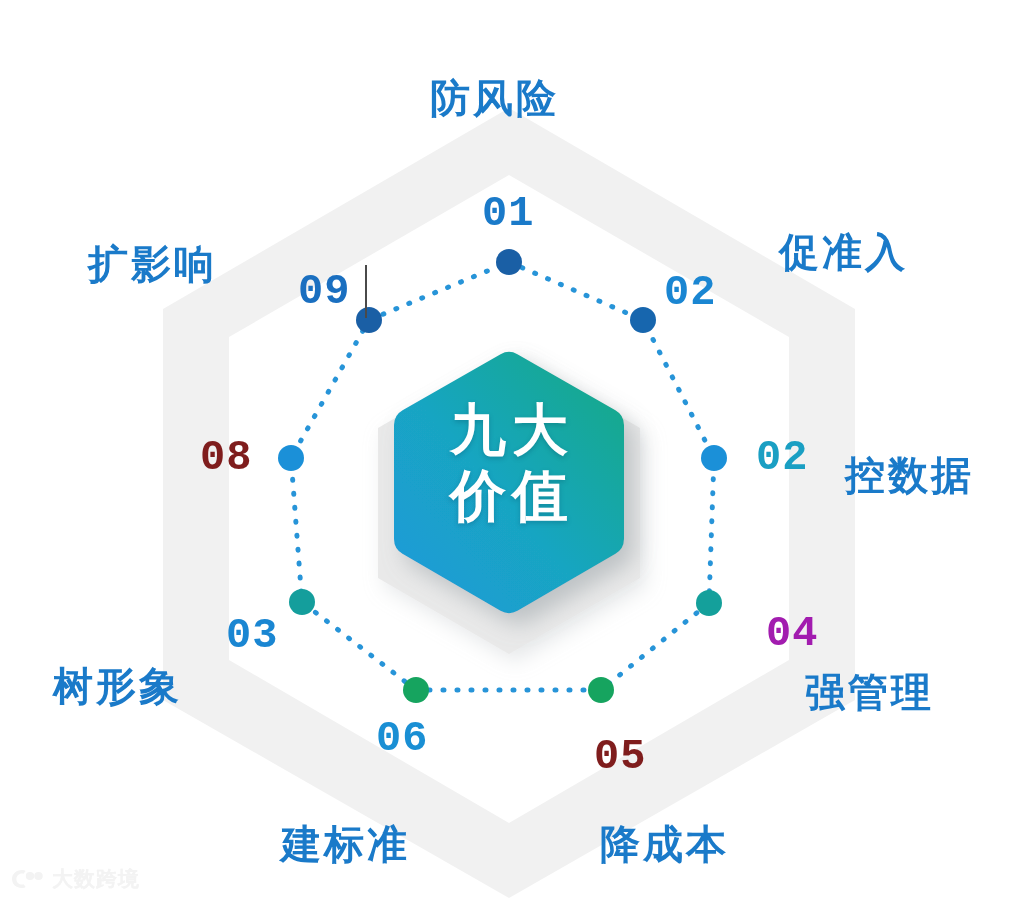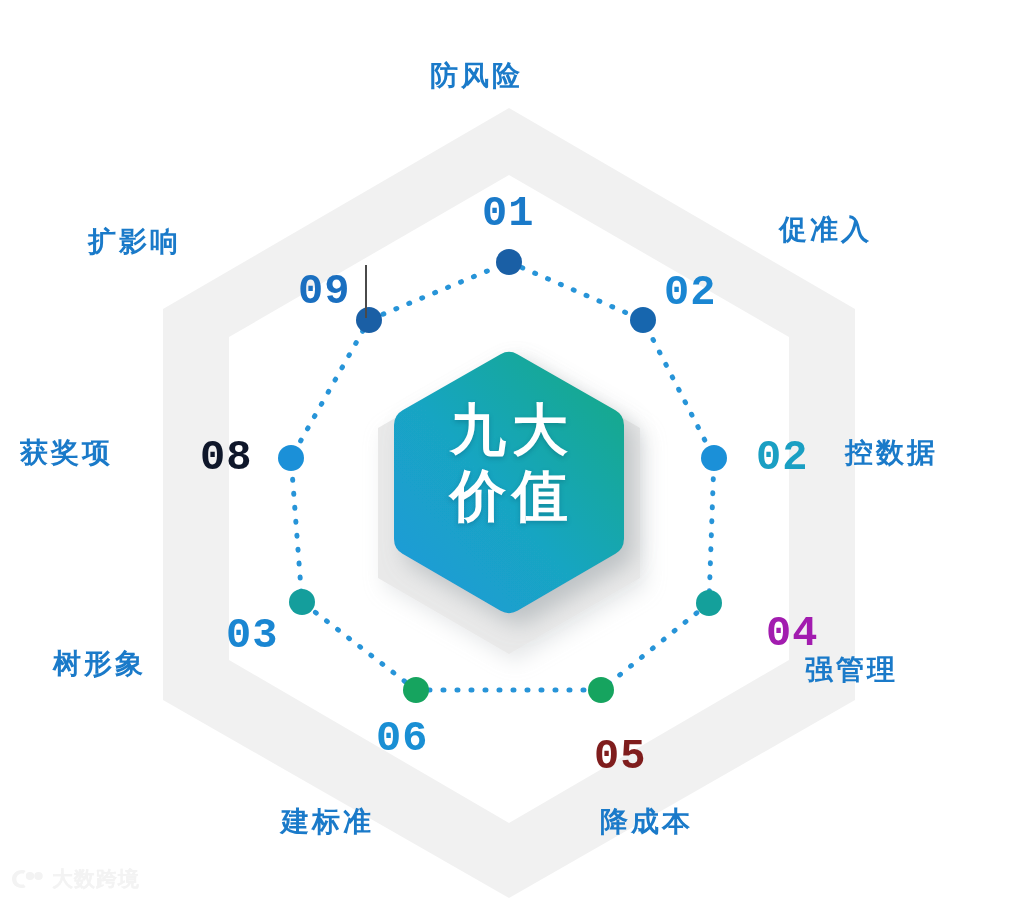--- a/index.html
+++ b/index.html
@@ -13,21 +13,21 @@
   #stage{position:absolute;left:0;top:0;width:1017px;height:901px;}
   svg#art{position:absolute;left:0;top:0;width:1017px;height:901px;}
 
   .lbl{
     position:absolute;
     font-weight:700;
     white-space:nowrap;
     line-height:1;
     letter-spacing:3px;
   }
-  .cat{ font-size:28px; color:#1a7ac9; }
+  .cat{ font-size:40px; color:#1a7ac9;margin-top:16px; }
   .num{ font-size:42px; letter-spacing:1px; font-family:Liberation Mono, monospace; }
 
   
   .center-text{
     position:absolute;
     left:401px; top:397px;
     width:216px;
     text-align:center;
     color:#ffffff;
     font-size:56px;
@@ -124,22 +124,21 @@
 
   <div class="lbl num" style="left:594px;top:736px;color:#7f1d1d;text-align:center;">05</div>
   <div class="lbl cat" style="left:600px;top:808px;">降成本</div>
 
   <div class="lbl num" style="left:376px;top:718px;color:#1a8fd4;">06</div>
   <div class="lbl cat" style="left:281px;top:808px;text-align:center;">建标准</div>
 
   <div class="lbl num" style="left:226px;top:615px;color:#1a86d2;">03</div>
   <div class="lbl cat" style="left:53px;top:650px;">树形象</div>
 
-  <div class="lbl cat" style="left:20px;top:439px;">获奖项</div>
-  <div class="lbl num" style="left:200px;top:437px;color:#0f172a;">08</div>
+  <div class="lbl num" style="left:200px;top:437px;color:#7f1d1d;">08</div>
 
   <div class="lbl cat" style="left:88px;top:228px;">扩影响</div>
   <div class="lbl num" style="left:298px;top:271px;color:#1a6fc0;">09</div>
 
   <div id="watermark">
     <svg width="34" height="24" viewBox="0 0 34 24">
       <path d="M12 3 C6 3 2 7 2 12 C2 17 6 21 12 21 C13.6 21 14.8 20.6 15.6 20 L13.6 17.2 C13.1 17.5 12.6 17.6 12 17.6 C8.8 17.6 6.4 15.2 6.4 12 C6.4 8.8 8.8 6.4 12 6.4 C12.6 6.4 13.1 6.5 13.6 6.7 L15.6 4 C14.8 3.4 13.6 3 12 3 Z" fill="#f2f2f2"></path>
       <ellipse cx="20" cy="9" rx="4.2" ry="4" fill="#f2f2f2"></ellipse>
       <ellipse cx="28.5" cy="9" rx="4.2" ry="4" fill="#f2f2f2"></ellipse>
     </svg>

